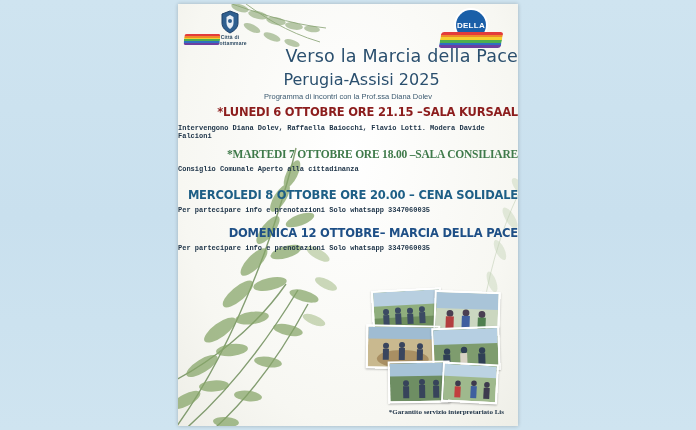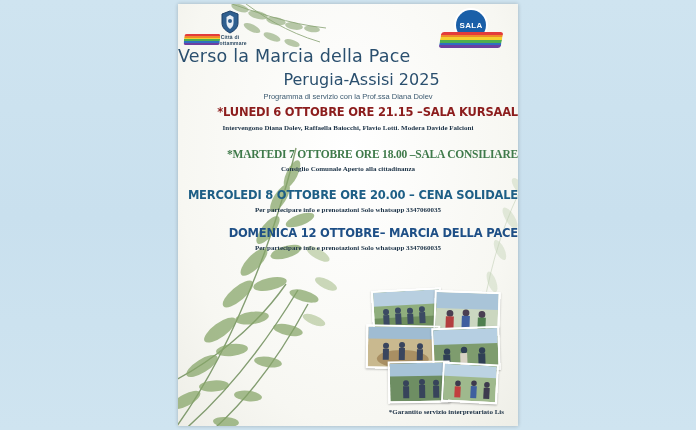--- a/index.html
+++ b/index.html
@@ -137,21 +137,21 @@
     transform: skewX(-10deg);
   }
   #rainbow2 span { flex: 1; display: block; }
 
   
   #title {
     position: absolute;
     left: 0;
     right: 0;
     top: 42px;
-    text-align: left;
+    text-align: right;
     font-family: "DejaVu Sans", sans-serif;
     font-size: 17.5px;
     color: #2a4f6e;
     letter-spacing: 0.2px;
   }
   #subtitle {
     position: absolute;
     left: 0;
     right: 0;
     top: 66px;
@@ -180,22 +180,22 @@
     font-family: "DejaVu Sans", sans-serif;
     font-size: 11.5px;
     font-weight: bold;
     letter-spacing: -0.2px;
     white-space: nowrap;
   }
   .ev-sub {
     position: absolute;
     left: 0;
     right: 0;
-    text-align: center;
-    font-family: Liberation Serif, serif;
+    text-align: left;
+    font-family: Liberation Mono, monospace;
     font-size: 7px;
     color: #20364a;
     font-weight: bold;
   }
   #ev0h { top: 101px; color: #8c1d1d; }
   #ev0s { top: 120px; }
   #ev1h { top: 144px; color: #3f7a4a; }
   #ev1s { top: 161px; }
   #ev2h { top: 184px; color: #1e5f86; }
   #ev2s { top: 202px; }
@@ -324,34 +324,34 @@
     <div id="rainbow">
       <span style="background:#e33b3b"></span>
       <span style="background:#f08a2a"></span>
       <span style="background:#f3d02e"></span>
       <span style="background:#4fae4f"></span>
       <span style="background:#2f6fc0"></span>
       <span style="background:#6c3fa0"></span>
     </div>
 
     <div id="logo-right">
-      <div id="peace-badge">SALA</div>
+      <div id="peace-badge">DELLA</div>
       <div id="rainbow2">
         <span style="background:#e33b3b"></span>
         <span style="background:#f08a2a"></span>
         <span style="background:#f3d02e"></span>
         <span style="background:#4fae4f"></span>
         <span style="background:#2f6fc0"></span>
         <span style="background:#6c3fa0"></span>
       </div>
     </div>
 
     <div id="title">Verso la Marcia della Pace</div>
     <div id="subtitle">Perugia-Assisi 2025</div>
-    <div id="programme">Programma di servizio con la Prof.ssa Diana Dolev</div>
+    <div id="programme">Programma di incontri con la Prof.ssa Diana Dolev</div>
 
     <div class="ev-head" id="ev0h" style="color: rgb(140, 29, 29);">*LUNEDI 6 OTTOBRE ORE 21.15 –SALA KURSAAL</div>
     <div class="ev-sub" id="ev0s">Intervengono Diana Dolev, Raffaella Baiocchi, Flavio Lotti. Modera Davide Falcioni</div>
 
     <div class="ev-head" id="ev1h" style="color: rgb(63, 122, 74); font-family: Liberation Serif, serif;">*MARTEDI 7 OTTOBRE ORE 18.00 –SALA CONSILIARE</div>
     <div class="ev-sub" id="ev1s">Consiglio Comunale Aperto alla cittadinanza</div>
 
     <div class="ev-head" id="ev2h" style="color: rgb(30, 95, 134);">MERCOLEDI 8 OTTOBRE ORE 20.00 – CENA SOLIDALE</div>
     <div class="ev-sub" id="ev2s">Per partecipare info e prenotazioni Solo whatsapp 3347060035</div>
 

